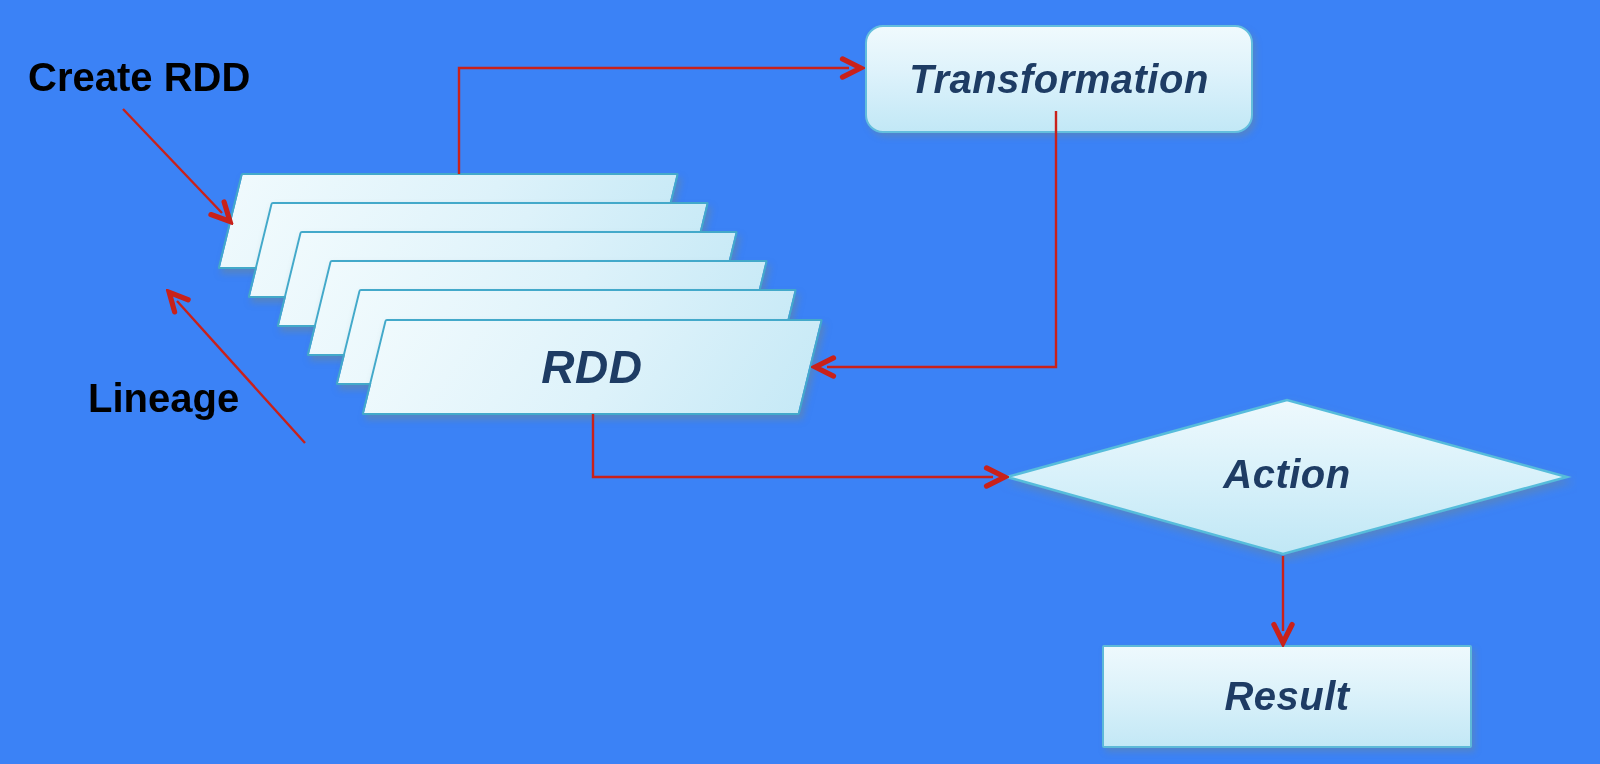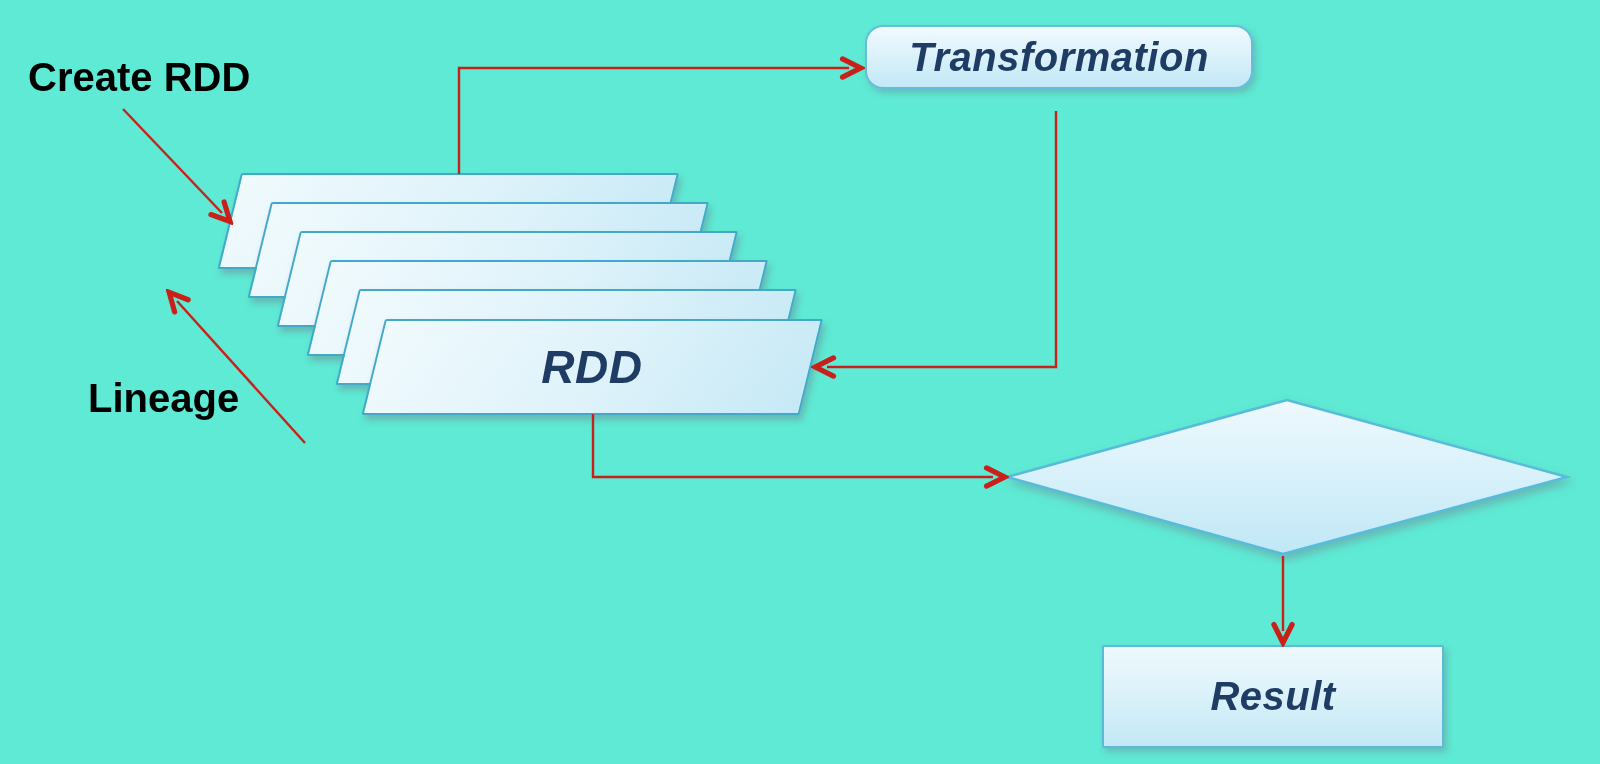--- a/index.html
+++ b/index.html
@@ -1,40 +1,40 @@
 <!DOCTYPE html>
 <html><head>
 <meta charset="utf-8">
 <style>
   html,body{
     margin:0;padding:0;background:#ffffff;
     font-family:"Liberation Sans",sans-serif;
   }
   #canvas{
-    position:relative;width:1600px;height:764px;background:#5eead4;overflow:hidden;
+    position:relative;width:1600px;height:764px;background:#3b82f6;overflow:hidden;
   }
   
   .node-label{
     color:#1e3c64;font-style:italic;font-weight:600;letter-spacing:.5px;
   }
   .annotation{
     position:absolute;color:#000;font-weight:600;font-size:40px;white-space:nowrap;
   }
   
   .box-transformation{
-    position:absolute;left:865px;top:25px;width:388px;height:64px;
+    position:absolute;left:865px;top:25px;width:388px;height:108px;
     box-sizing:border-box;border:2px solid #63bedd;border-radius:18px;
     background:linear-gradient(180deg,#f0fafd 0%,#ddf2fb 45%,#c2e8f6 100%);
     box-shadow:3px 4px 6px rgba(110,135,150,.45);
     display:flex;align-items:center;justify-content:center;
     font-size:40px;z-index:3;
   }
   
   .box-result{
-    position:absolute;left:1102px;top:645px;width:342px;height:103px;
+    position:absolute;left:1102px;top:645px;width:370px;height:103px;
     box-sizing:border-box;border:2px solid #5db9d8;border-radius:2px;
     background:linear-gradient(180deg,#eef9fd 0%,#dcf2fa 45%,#c3e8f6 100%);
     box-shadow:3px 4px 6px rgba(110,135,150,.45);
     display:flex;align-items:center;justify-content:center;
     font-size:40px;z-index:3;
   }
   
   .rdd-layer{
     position:absolute;width:438px;height:96px;box-sizing:border-box;
     border:2px solid #43a9ca;border-radius:2px;
@@ -87,20 +87,21 @@
         <stop offset="0" stop-color="#eef9fd"></stop>
         <stop offset="0.5" stop-color="#d8f1fa"></stop>
         <stop offset="1" stop-color="#c0e7f5"></stop>
       </linearGradient>
       <filter id="ds" x="-20%" y="-20%" width="150%" height="160%">
         <feDropShadow dx="3" dy="5" stdDeviation="4" flood-color="#6e8796" flood-opacity="0.5"></feDropShadow>
       </filter>
     </defs>
     <polygon points="8,87 288,10 568,87 284,164" fill="url(#diag)" stroke="#56bcdb" stroke-width="2.5" filter="url(#ds)"></polygon>
   </svg>
+  <div class="diamond-label node-label">Action</div>
 
   <div class="box-result">
     <span class="node-label">Result</span>
   </div>
 
   <svg class="arrows" width="1600" height="764" viewBox="0 0 1600 764">
     <defs>
       <marker id="arrow" viewBox="0 0 10 10" refX="4" refY="5" markerWidth="26" markerHeight="26" markerUnits="userSpaceOnUse" orient="auto">
         <path d="M1.5,1.5 L8.5,5 L1.5,8.5" fill="none" stroke="#c9211a" stroke-width="2" stroke-linecap="round" stroke-linejoin="miter"></path>
       </marker>

